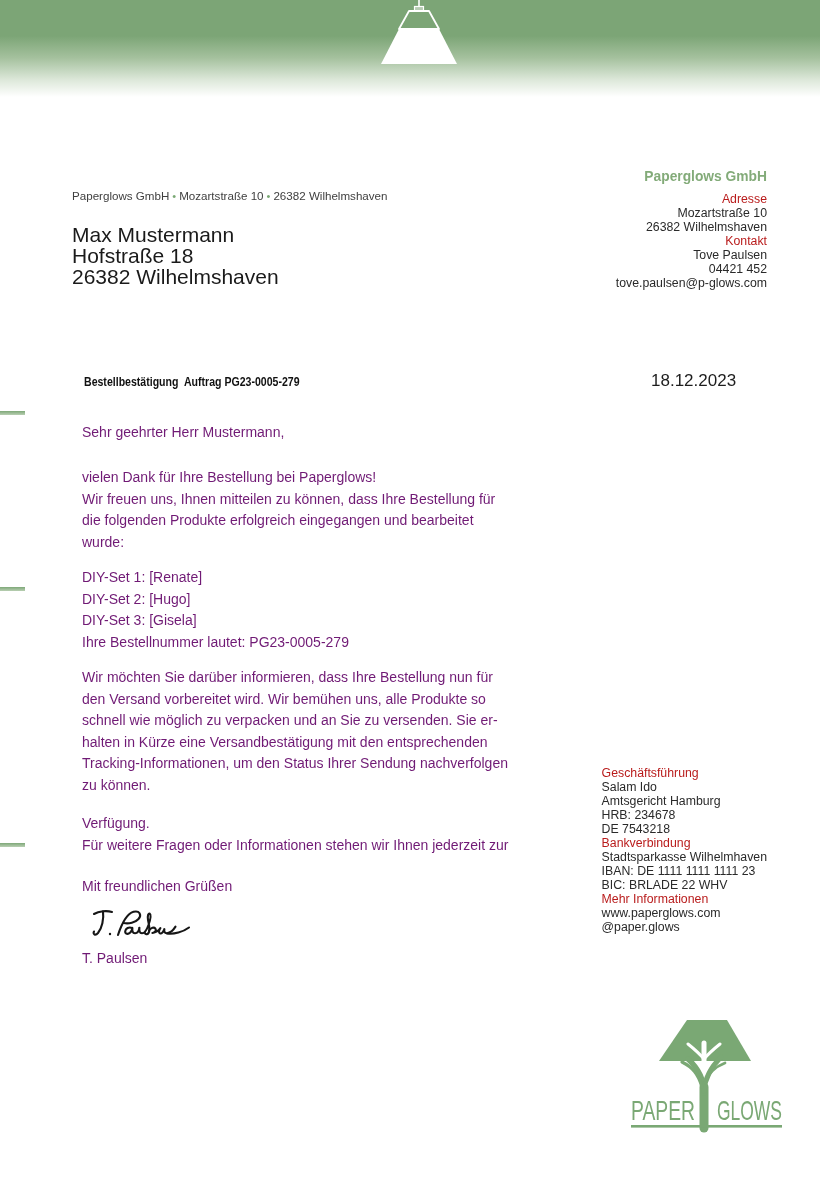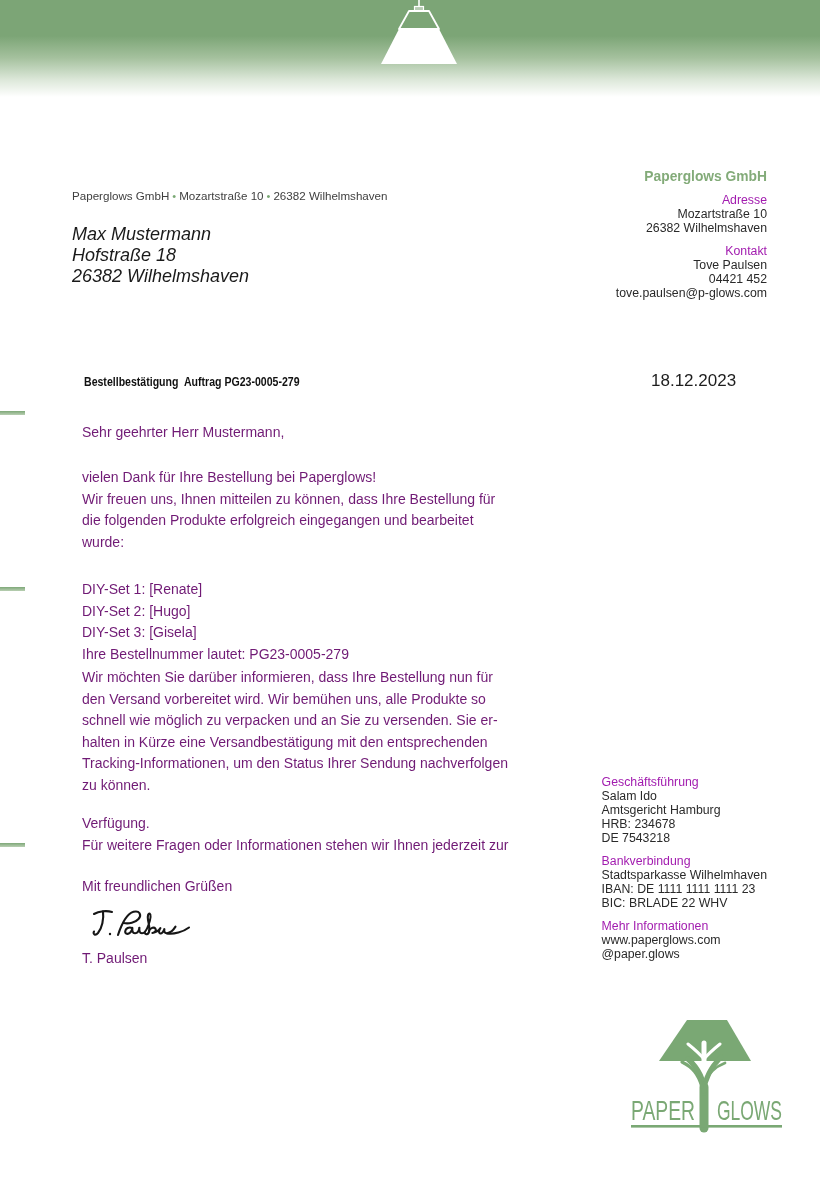--- a/index.html
+++ b/index.html
@@ -17,34 +17,34 @@
   .lamp{position:absolute;left:379px;top:0;width:80px;height:70px;}
   
   .edge-line{position:absolute;left:832px;top:96px;width:2px;height:1088px;background:#d9d9d9;}
   
   .fold-mark{position:absolute;left:0;width:25px;height:4px;
     background:linear-gradient(180deg,#7ea878 0%,#b9cfb3 100%);}
   .fold-1{top:411px;} .fold-2{top:587px;} .fold-3{top:843px;}
   
   .infocard{position:absolute;right:53px;top:170px;text-align:right;line-height:14px;font-size:12.3px;color:#2a2a2a;}
   .infocard .company{font-size:13.8px;font-weight:bold;color:#83ab79;margin-bottom:8px;}
-  .green-label{color:#a21caf;margin-top:9px;}
+  .green-label{color:#b91c1c;margin-top:0;}
   
   .sender-line{position:absolute;left:72px;top:189px;font-size:11.6px;color:#404040;white-space:pre;}
   .sender-line .dot{color:#7aa874;padding:0 3px;font-size:11px;}
-  .recipient{position:absolute;left:72px;top:224px;font-size:18px;line-height:21px;color:#1a1a1a;font-style:italic;}
+  .recipient{position:absolute;left:72px;top:224px;font-size:21px;line-height:21px;color:#1a1a1a;}
   
   .subject{position:absolute;left:84px;top:375px;font-size:12px;font-weight:bold;color:#111;}
   .subject span{display:inline-block;transform:scaleX(0.88);transform-origin:left center;white-space:pre;}
   .date{position:absolute;left:651px;top:371px;font-size:17px;color:#1d1d1d;}
   
   .bodytext{font-size:14px;line-height:21.5px;color:#701a75;}
   .salutation{position:absolute;left:82px;top:422px;}
   .p1{position:absolute;left:82px;top:467px;}
-  .p2{position:absolute;left:82px;top:567px;margin-top:12px;}
+  .p2{position:absolute;left:82px;top:567px;}
   .p3{position:absolute;left:82px;top:667px;}
   .p4{position:absolute;left:82px;top:813px;}
   .closing{position:absolute;left:82px;top:876px;}
   .signature{position:absolute;left:88px;top:903px;width:110px;height:44px;}
   .signer{position:absolute;left:82px;top:948px;}
   
   .legalcard{position:absolute;right:53px;top:766px;text-align:left;line-height:14px;font-size:12.3px;color:#2a2a2a;}
   
   .logo{position:absolute;left:624px;top:1017px;width:167px;height:118px;}
 </style>

